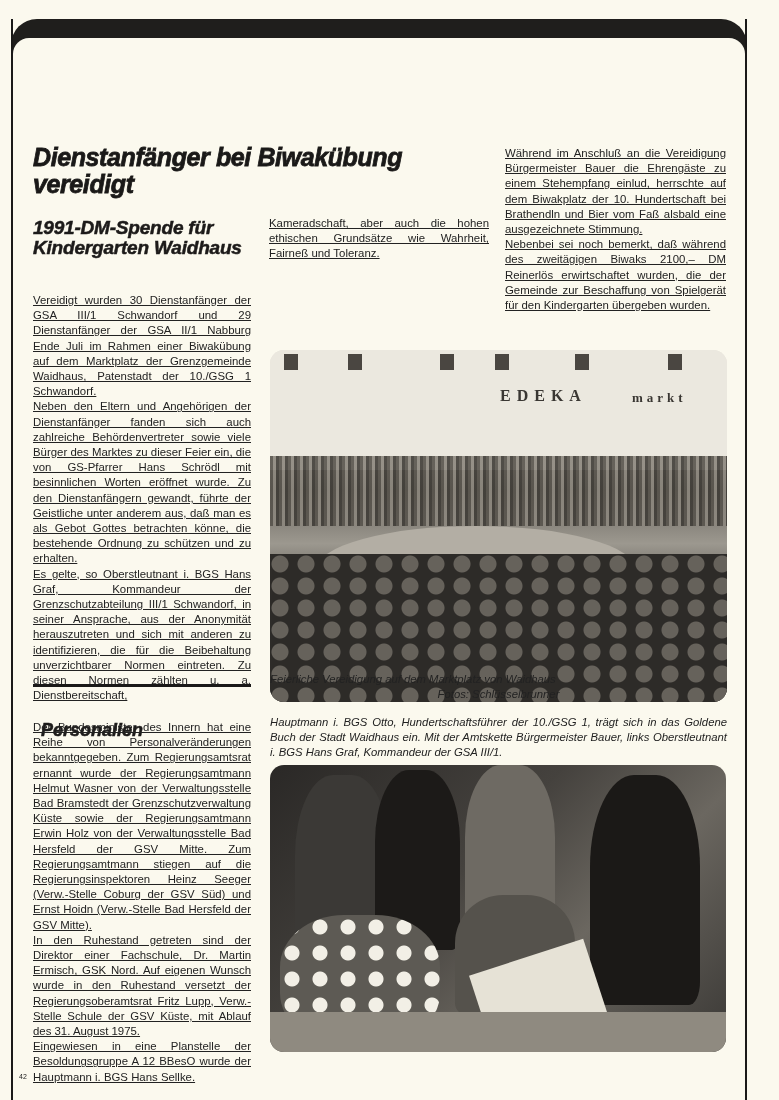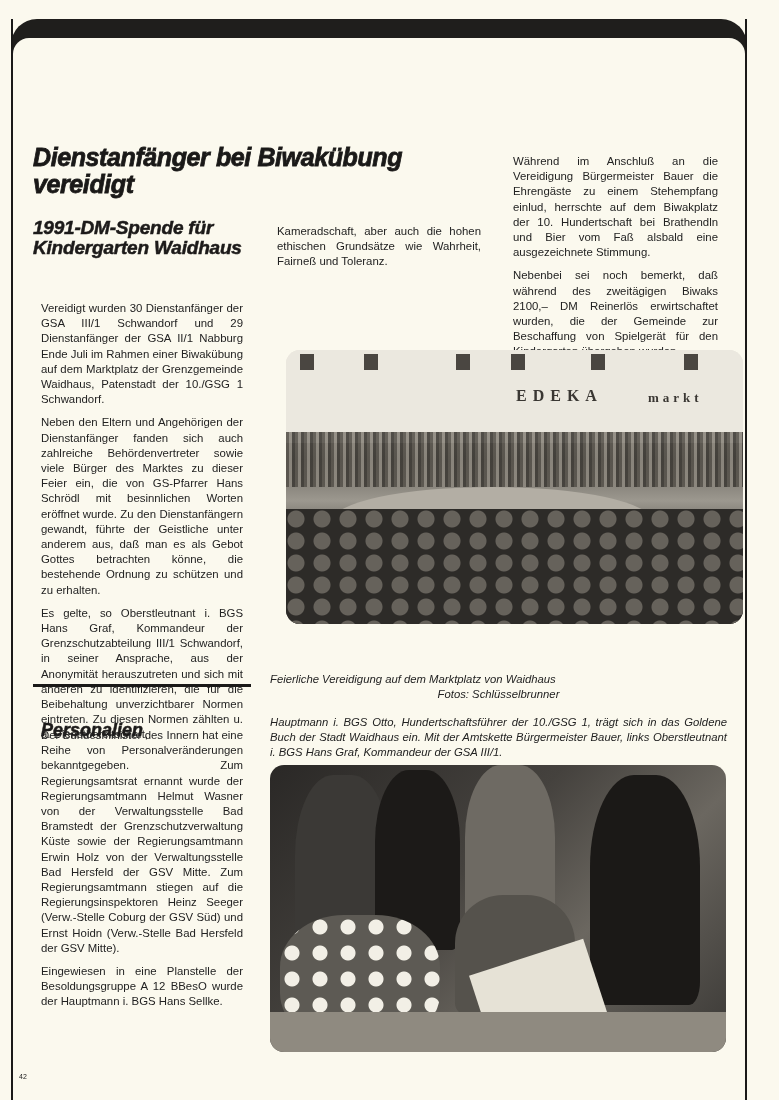--- a/index.html
+++ b/index.html
@@ -57,21 +57,21 @@
     margin: 0;
   }
   .col-text {
     position: absolute;
     font-size: 11.4px;
     line-height: 15.2px;
     text-align: justify;
     margin: 0;
     color: #222;
   }
-  .col-text p { margin: 8px; }
+  .col-text p { margin: 0; text-decoration: underline; }
   #col1 { left: 33px; top: 293px; width: 218px; }
   #col2 { left: 269px; top: 216px; width: 220px; }
   #col3 { left: 505px; top: 146px; width: 221px; }
   #col-personal { left: 33px; top: 723px; width: 218px; }
   .divider {
     position: absolute;
     left: 33px; top: 684px;
     width: 218px; height: 3px;
     background: #1a1918;
   }
@@ -84,21 +84,21 @@
     margin: 8px;
   }
   .section-title { top: 712px; }
   #col-personal { top: 720px; }
   .photo {
     position: absolute;
     border-radius: 14px;
     overflow: hidden;
   }
   #photo1 {
-    left: 286px; top: 350px; width: 457px; height: 274px;
+    left: 270px; top: 350px; width: 457px; height: 352px;
     background: linear-gradient(to bottom, #e9e6dc 0%, #d8d3c6 22%, #6a665f 40%, #9c988f 55%, #55524d 70%, #2f2d2a 100%);
   }
   #photo2 {
     left: 270px; top: 765px; width: 456px; height: 287px;
     background: linear-gradient(135deg, #2a2826 0%, #45423e 40%, #6b6760 65%, #3a3835 100%);
   }
   .caption {
     position: absolute;
     font-style: italic;
     font-size: 11.3px;
@@ -169,20 +169,21 @@
   <div class="helmets"></div>
 </div>
 <p class="caption" id="caption1">Feierliche Vereidigung auf dem Marktplatz von Waidhaus</p>
 <p class="caption" id="credit">Fotos: Schlüsselbrunner</p>
 
 <div class="divider"></div>
 <h2 class="section-title">Personalien</h2>
 
 <div class="col-text" id="col-personal">
   <p>Der Bundesminister des Innern hat eine Reihe von Personalveränderungen bekanntgegeben. Zum Regierungsamtsrat ernannt wurde der Regierungsamtmann Helmut Wasner von der Verwaltungsstelle Bad Bramstedt der Grenzschutzverwaltung Küste sowie der Regierungsamtmann Erwin Holz von der Verwaltungsstelle Bad Hersfeld der GSV Mitte. Zum Regierungsamtmann stiegen auf die Regierungsinspektoren Heinz Seeger (Verw.-Stelle Coburg der GSV Süd) und Ernst Hoidn (Verw.-Stelle Bad Hersfeld der GSV Mitte).</p>
+  <p>In den Ruhestand getreten sind der Direktor einer Fachschule, Dr. Martin Ermisch, GSK Nord. Auf eigenen Wunsch wurde in den Ruhestand versetzt der Regierungsoberamtsrat Fritz Lupp, Verw.-Stelle Schule der GSV Küste, mit Ablauf des 31. August 1975.</p>
   <p>Eingewiesen in eine Planstelle der Besoldungsgruppe A 12 BBesO wurde der Hauptmann i. BGS Hans Sellke.</p>
 </div>
 
 <p class="caption" id="caption2">Hauptmann i. BGS Otto, Hundertschaftsführer der 10./GSG 1, trägt sich in das Goldene Buch der Stadt Waidhaus ein. Mit der Amtskette Bürgermeister Bauer, links Oberstleutnant i. BGS Hans Graf, Kommandeur der GSA III/1.</p>
 <div class="photo" id="photo2">
   <div class="p2-person" style="left:25px;top:10px;width:95px;height:200px;background:#3b3936"></div>
   <div class="p2-person" style="left:105px;top:5px;width:85px;height:180px;background:#1c1a18"></div>
   <div class="p2-person" style="left:195px;top:0px;width:90px;height:180px;background:#6e6a63"></div>
   <div class="p2-person" style="left:320px;top:10px;width:110px;height:230px;background:#1b1917"></div>
   <div class="p2-person" style="left:185px;top:130px;width:120px;height:120px;background:#55524c"></div>

